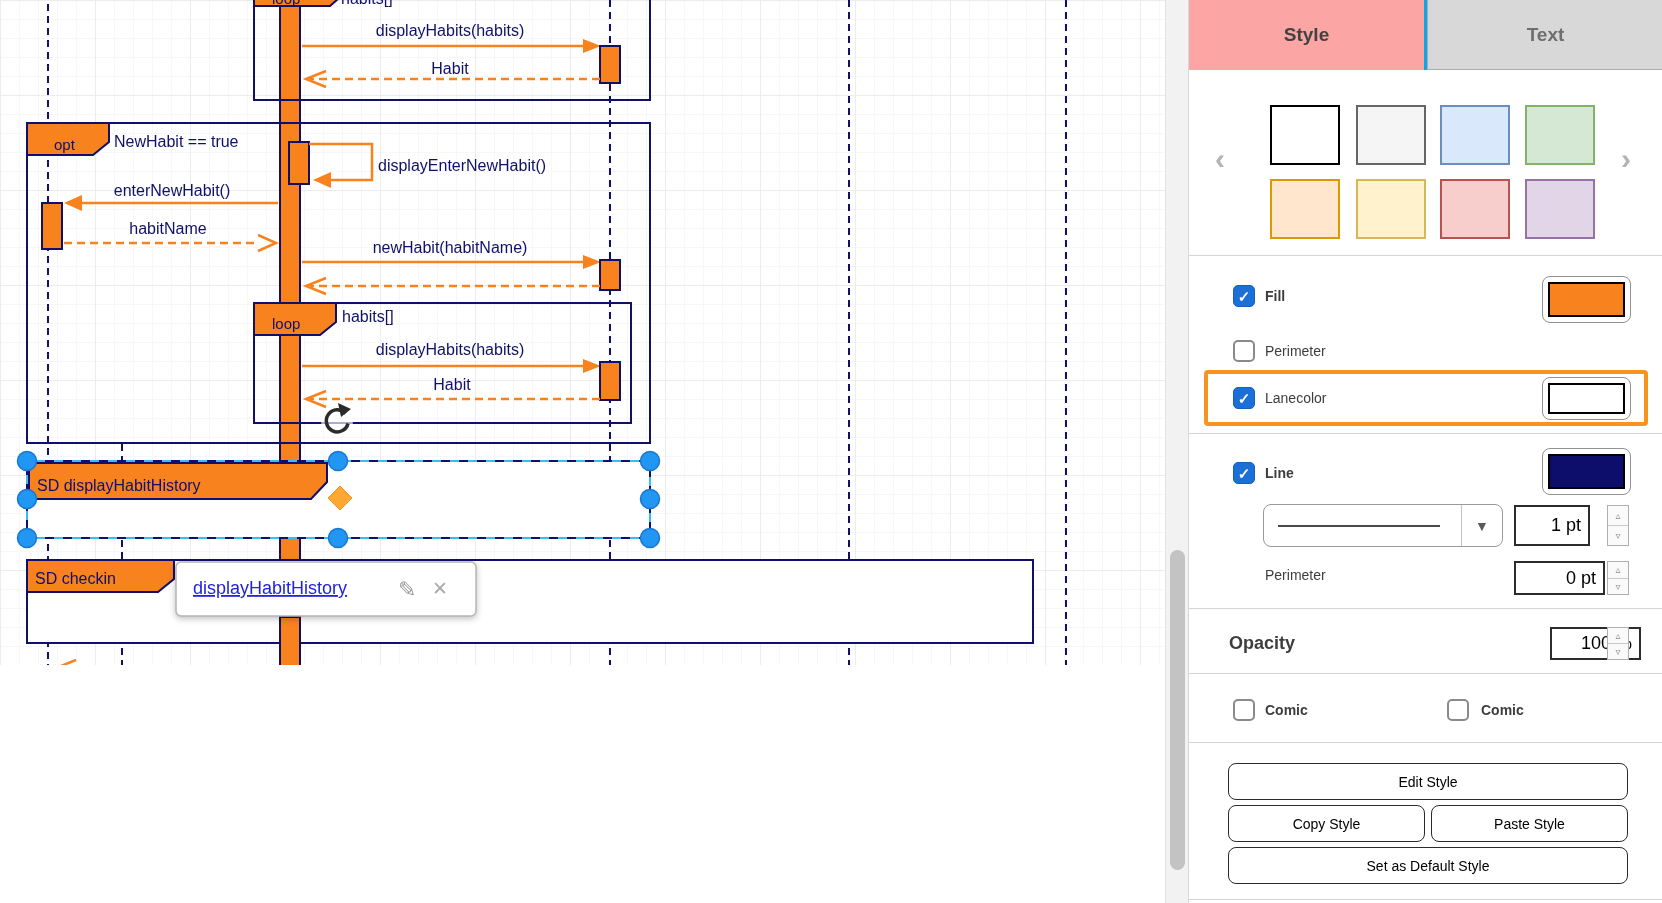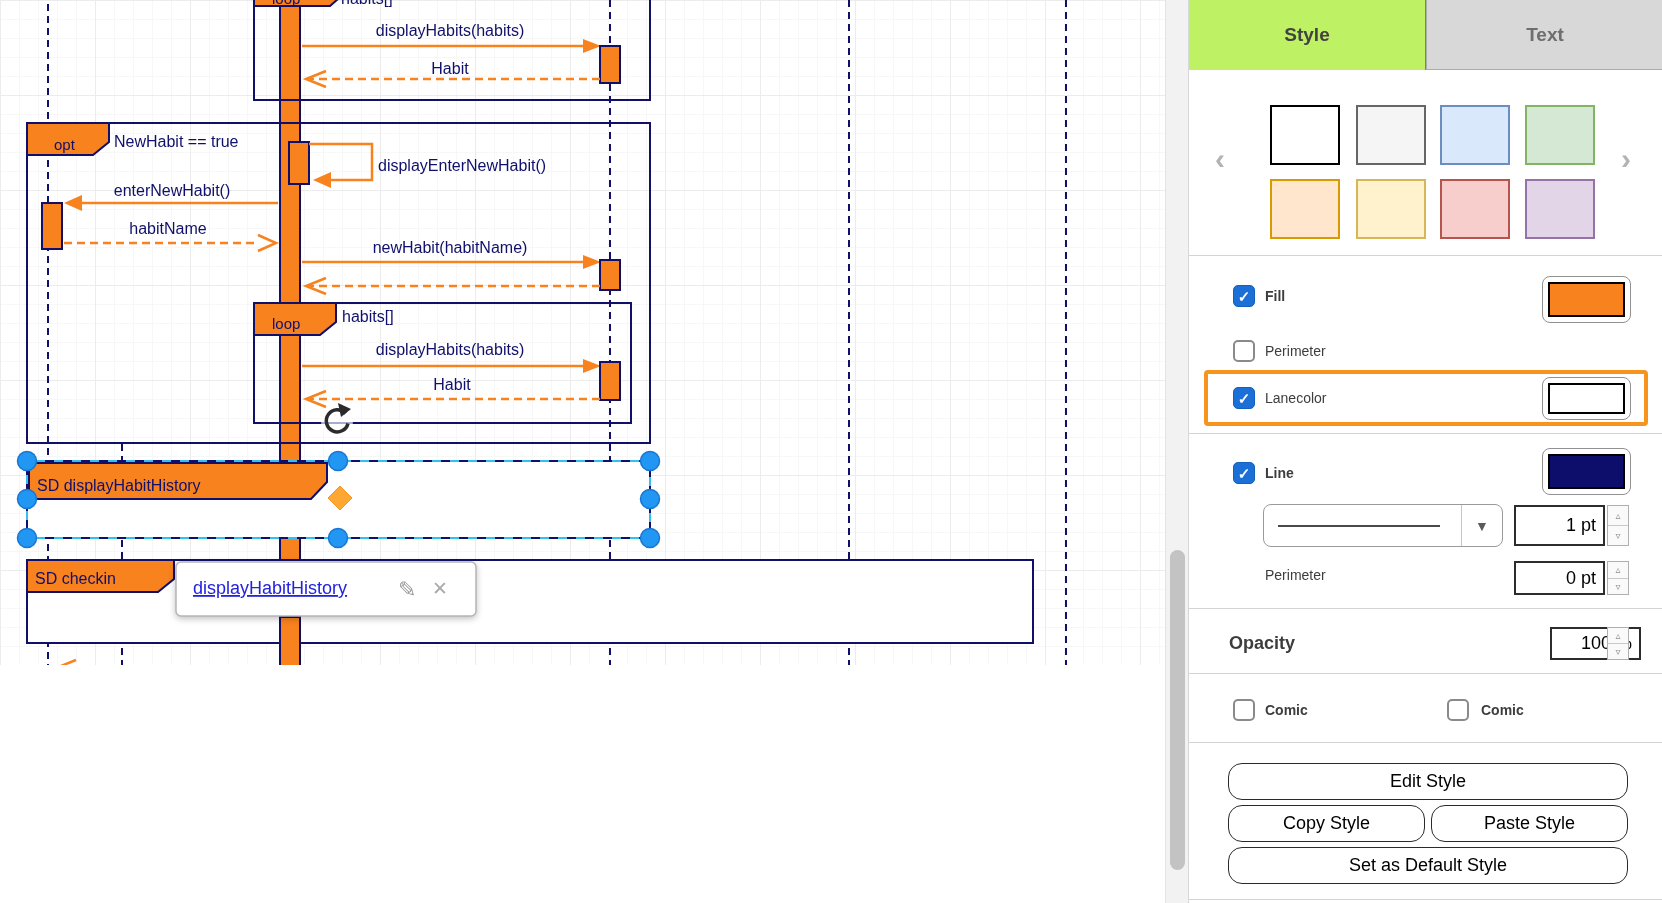--- a/index.html
+++ b/index.html
@@ -20,21 +20,21 @@
   text{font-family:"Liberation Sans",sans-serif;}
 
   
   #scroll-track{position:absolute;left:1165px;top:0;width:23px;height:903px;background:#f2f2f2;border-left:1px solid #e3e3e3;box-sizing:border-box;}
   #scroll-thumb{position:absolute;left:4px;top:550px;width:15px;height:320px;background:#c3c3c3;border-radius:8px;}
 
   
   #panel{position:absolute;left:1188px;top:0;width:474px;height:903px;background:#fff;border-left:1px solid #d7d7d7;box-sizing:border-box;}
   .tabbar{position:absolute;left:0;top:0;width:474px;height:70px;display:flex;}
   .tab{flex:1;display:flex;align-items:center;justify-content:center;font-size:19px;font-weight:bold;color:#6e6e6e;background:#d8d8d8;border-left:1px solid #ababab;border-bottom:1px solid #ababab;box-sizing:border-box;cursor:default;}
-  .tab.active{background:#bef264;color:#424242;border-left:none;border-bottom:none;border-right:1px solid #0ea5e9;}
+  .tab.active{background:#fca5a5;color:#424242;border-left:none;border-bottom:none;border-right:3px solid #0ea5e9;}
   .divider{position:absolute;left:0;width:474px;height:1px;background:#d4d4d4;}
 
   .chev{position:absolute;font-size:30px;font-weight:bold;color:#b3b3b3;line-height:30px;}
   .swatch{position:absolute;width:70px;height:60px;box-sizing:border-box;border:2px solid #000;}
 
   .cb{position:absolute;width:22px;height:22px;box-sizing:border-box;border-radius:5px;font-size:15px;font-weight:bold;line-height:22px;text-align:center;}
   .cb.on{background:#1b6fd6;color:#fff;border:1px solid #1460bd;}
   .cb.off{background:#fff;color:transparent;border:2px solid #8a8a8a;}
   .plabel{position:absolute;font-size:14px;color:#3d3d3d;line-height:22px;white-space:nowrap;}
   .plabel.bold{font-weight:bold;}
@@ -46,21 +46,21 @@
 
   .dropdown{position:absolute;left:74px;top:504px;width:240px;height:43px;border:1px solid #9a9a9a;border-radius:8px;box-sizing:border-box;display:flex;align-items:center;}
   .dd-line{height:0;border-top:2px solid #4a4a4a;width:162px;margin-left:14px;}
   .dd-arrow{margin-left:auto;width:40px;height:100%;display:flex;align-items:center;justify-content:center;color:#5a5a5a;font-size:14px;}
 
   .numinput{position:absolute;border:2px solid #2c2c2c;box-sizing:border-box;background:#fff;font-size:18px;color:#000;text-align:right;padding-right:7px;display:flex;align-items:center;justify-content:flex-end;}
   .stepper{position:absolute;width:22px;border:1px solid #b0b0b0;box-sizing:border-box;display:flex;flex-direction:column;background:#fafafa;}
   .step{flex:1;display:flex;align-items:center;justify-content:center;font-size:10px;color:#8f8f8f;border-bottom:1px solid #c9c9c9;}
   .step:last-child{border-bottom:none;}
 
-  .pbtn{position:absolute;height:37px;border:1.5px solid #2a2a2a;border-radius:14px;background:#fff;box-sizing:border-box;display:flex;align-items:center;justify-content:center;font-size:18px;color:#000;cursor:default;}
+  .pbtn{position:absolute;height:37px;border:1.5px solid #2a2a2a;border-radius:8px;background:#fff;box-sizing:border-box;display:flex;align-items:center;justify-content:center;font-size:14px;color:#000;cursor:default;}
 </style>
 </head>
 <body>
 
 <div id="app">
 
   <div id="canvas">
     <svg id="diagram" width="1165" height="903" viewBox="0 0 1165 903">
 
       <g stroke="#10106B" stroke-width="2" stroke-dasharray="7,5">
@@ -222,21 +222,21 @@
     <div class="cb on" style="left:44px;top:462px;">✓</div>
     <div class="plabel bold" style="left:76px;top:462px;">Line</div>
     <div class="well" style="left:353px;top:448px;width:89px;height:47px;">
       <div class="well-inner" style="background: rgb(13, 13, 107);"></div>
     </div>
 
     <div class="dropdown">
       <div class="dd-line"></div>
       <div class="dd-arrow" style="border-left:1px solid #c4c4c4;">▼</div>
     </div>
-    <div class="numinput" style="left:325px;top:505px;width:91px;height:41px;">1 pt</div>
+    <div class="numinput" style="left:325px;top:505px;width:76px;height:41px;">1 pt</div>
     <div class="stepper" style="left:418px;top:505px;height:41px;">
       <div class="step">▵</div>
       <div class="step">▿</div>
     </div>
 
     <div class="plabel" style="left:76px;top:564px;">Perimeter</div>
     <div class="numinput" style="left:325px;top:561px;width:91px;height:34px;">0 pt</div>
     <div class="stepper" style="left:418px;top:561px;height:34px;">
       <div class="step">▵</div>
       <div class="step">▿</div>

